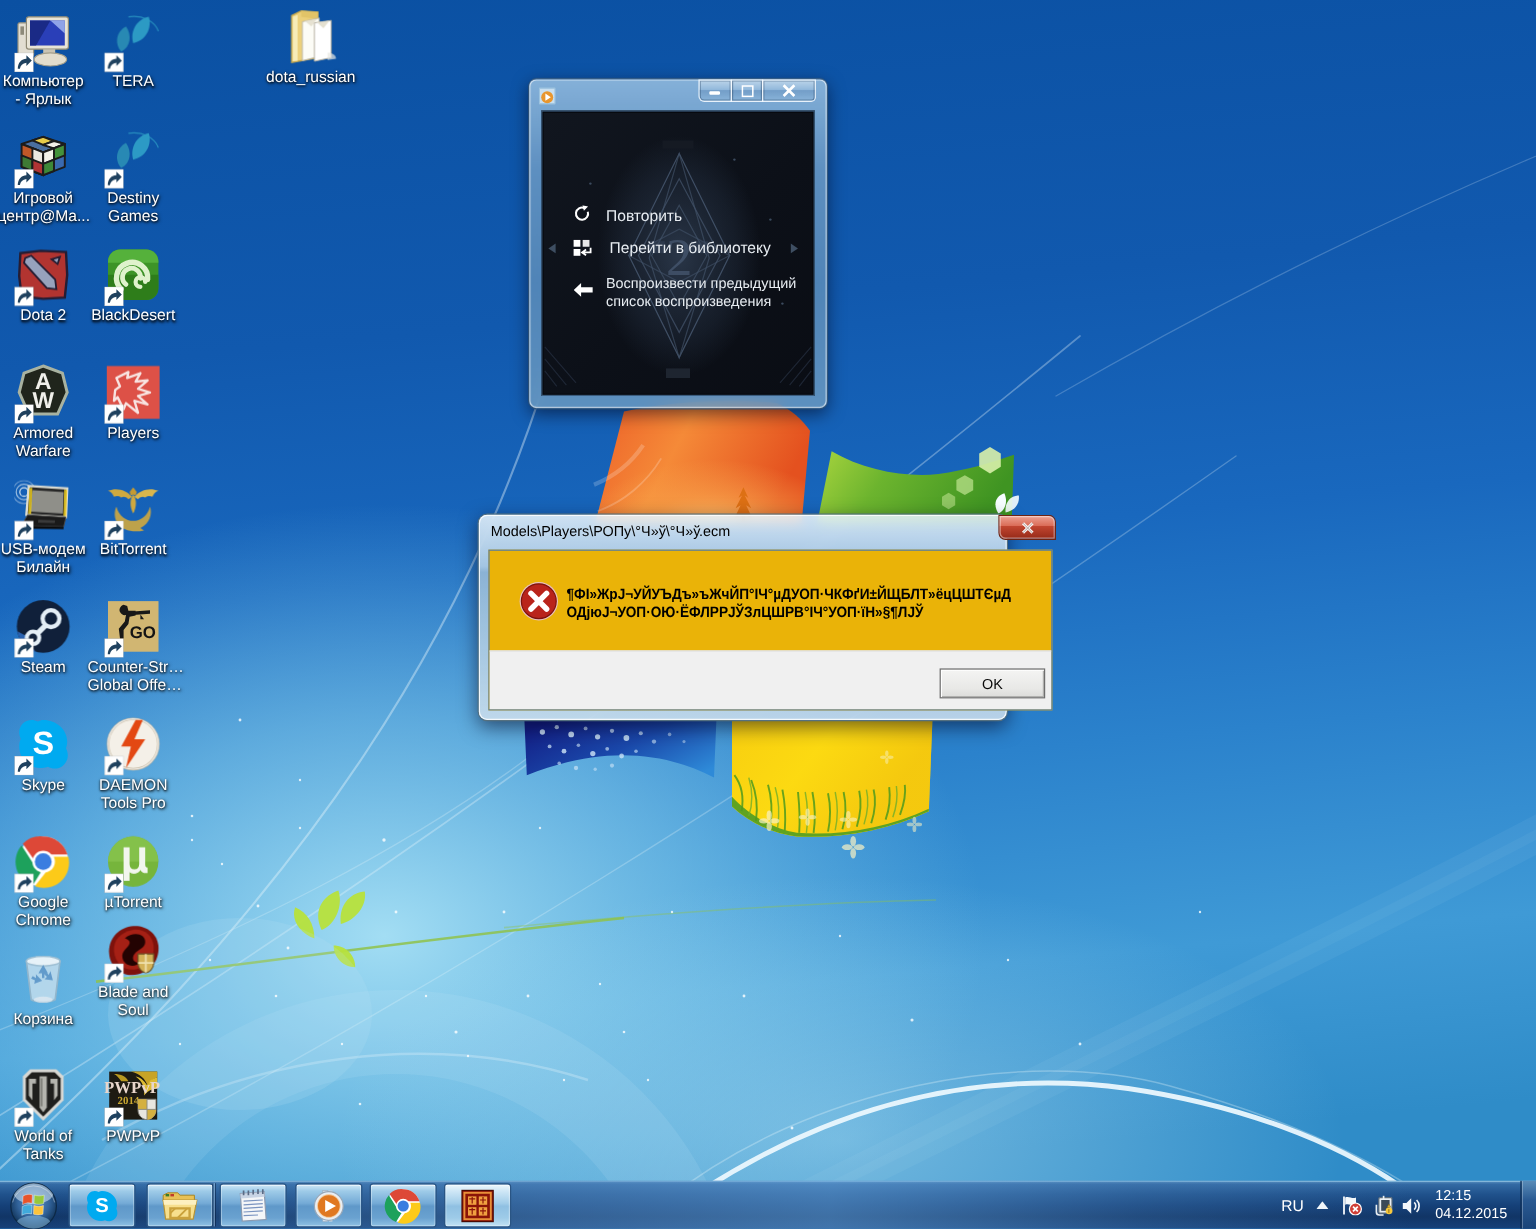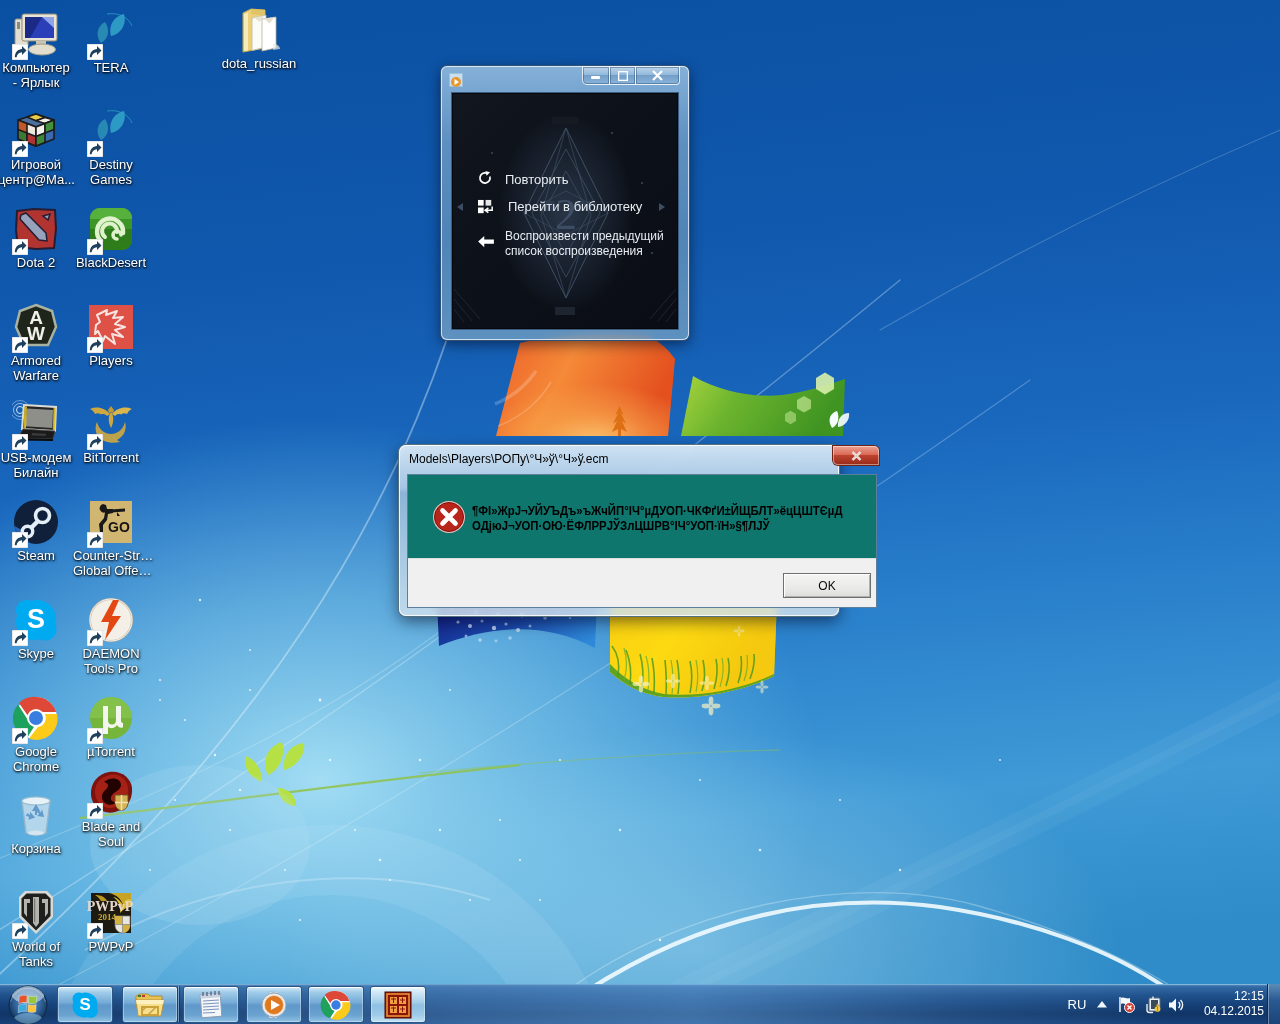--- a/index.html
+++ b/index.html
@@ -632,32 +632,32 @@
     <path d="M 16,8 L 16,12 9,12 M 12,9.5 L 8.5,12 12,14.5" stroke="#fff" stroke-width="1.6" fill="none"></path>
   </svg>
   <div style="position:absolute;left:56px;top:106px;color:#e8edf2;font-size:13px">Перейти в библиотеку</div>
   <svg width="18" height="14" viewBox="0 0 20 16" style="position:absolute;left:25px;top:142px">
     <path d="M 8,1 L 1,7.5 8,14 8,10 19,10 19,5 8,5 Z" fill="#fff"></path>
   </svg>
   <div style="position:absolute;left:53px;top:136px;color:#e8edf2;font-size:12px;line-height:14.5px">Воспроизвести предыдущий<br>список воспроизведения</div>
  </div>
 </div>
 
-<div id="dialog" style="position:absolute;left:399px;top:445px;width:440px;height:171px">
+<div id="dialog" style="position:absolute;left:399px;top:429px;width:440px;height:171px">
  <div style="position:absolute;inset:0;border-radius:7px;background:linear-gradient(180deg,rgba(232,243,250,.88),rgba(198,219,235,.78) 25%,rgba(172,198,217,.75) 28%,rgba(190,212,228,.78) 60%,rgba(208,224,237,.85) 100%);backdrop-filter:blur(5px);box-shadow:0 0 0 1px #55707f, inset 0 0 0 1px rgba(255,255,255,.85), 0 5px 16px rgba(0,0,25,.55)"></div>
  <div style="position:absolute;left:10px;top:7px;font-size:12px;color:#000">Models\Players\РОПу\°Ч»ў\°Ч»ў.ecm</div>
 
  <div style="position:absolute;left:434px;top:1px;width:46px;height:19px;border-radius:0 5px 0 5px;background:linear-gradient(180deg,#eda192,#d96a55 45%,#c04530 46%,#962a18);box-shadow:0 0 0 1px #6e2414, inset 0 0 0 1px rgba(255,255,255,.45);display:flex;align-items:center;justify-content:center">
   <svg width="11" height="10" viewBox="0 0 11 10">
         <path d="M 1.5,1 L 9.5,9 M 9.5,1 L 1.5,9" stroke="#fff" stroke-width="2.4"></path>
         <path d="M 1.5,1 L 9.5,9 M 9.5,1 L 1.5,9" stroke="#3b0e05" stroke-width="1" opacity="0.3"></path>
       </svg>
  </div>
 
- <div style="position:absolute;left:8px;top:29px;width:470px;height:134px;background:#0f766e;border:1px solid #5c7f9d">
+ <div style="position:absolute;left:8px;top:29px;width:470px;height:134px;background:#eab308;border:1px solid #5c7f9d">
   <div style="position:absolute;left:0;bottom:0;width:100%;height:49px;background:#f0f0f0;border-top:1px solid #dfdfdf"></div>
   <svg width="34" height="34" viewBox="0 0 34 34" style="position:absolute;left:24px;top:25px">
    <circle cx="17" cy="17" r="16" fill="#e8c0bd"></circle>
    <circle cx="17" cy="17" r="14.5" fill="#b9241b"></circle>
    <circle cx="17" cy="17" r="14.5" fill="none" stroke="#7d120c" stroke-width="1"></circle>
    <path d="M 10.5,10.5 L 23.5,23.5 M 23.5,10.5 L 10.5,23.5" stroke="#fff" stroke-width="4.6" stroke-linecap="round"></path>
   </svg>
   <div style="position:absolute;left:64px;top:29px;width:440px;font-size:12.5px;font-weight:bold;color:#000;line-height:15px;transform:scaleX(0.91);transform-origin:0 0">¶ФІ»ЖрЈ¬УЙУЪДъ»ъЖчЙП°ІЧ°µДУОП·ЧКФґИ±ЙЩБЛТ»ёцЦШТЄµД<br>ОДјюЈ¬УОП·ОЮ·ЁФЛРРЈЎЗлЦШРВ°ІЧ°УОП·їН»§¶ЛЈЎ</div>
 
   <div style="position:absolute;left:375px;top:98px;width:88px;height:25px;background:linear-gradient(180deg,#f4f4f3,#e8e8e6 70%,#dcdcda);border:1px solid #6e6e6e;box-shadow:inset 1px 1px 0 #ffffff, inset -1px -1px 0 #b0b0ae;display:flex;align-items:center;justify-content:center;font-size:12px;color:#0a0a0a">OK</div>
@@ -776,19 +776,19 @@
   <path d="M 4,8 L 4,14 C 4,15.5 5,16.5 6.5,16.5 L 10,16.5" stroke="#e8eef2" stroke-width="1.4" fill="none"></path>
   <path d="M 10,0.5 L 10,4" stroke="#e8eef2" stroke-width="1.4"></path>
   <path d="M 13,10 L 16,10 14.5,7.5 Z" fill="#f6c83c" stroke="#8a6a10" stroke-width="0.5"></path>
   <circle cx="14.5" cy="13" r="2.8" fill="#f6c83c"></circle>
   <text x="14.5" y="14.6" text-anchor="middle" font-size="4.5" font-weight="bold" fill="#6a4a00">!</text>
  </svg>
  <svg width="16" height="16" viewBox="0 0 16 16" style="position:absolute;left:1168px;top:13px">
   <path d="M 1,5.5 L 4,5.5 8,1.5 8,14.5 4,10.5 1,10.5 Z" fill="#f2f6fa"></path>
   <path d="M 10.5,5 A 4,4 0 0 1 10.5,11 M 12.5,3 A 7,7 0 0 1 12.5,13" stroke="#f2f6fa" stroke-width="1.4" fill="none"></path>
  </svg>
- <div style="position:absolute;left:1196px;top:5px;width:68px;text-align:right;color:#fff;font-size:12px;line-height:15px">12:15<br>04.12.2015</div>
+ <div style="position:absolute;left:1196px;top:5px;width:68px;text-align:left;color:#fff;font-size:12px;line-height:15px">12:15<br>04.12.2015</div>
  <div style="position:absolute;right:0;top:0;width:13px;height:40px;background:linear-gradient(180deg,#5a8cb8,#2a5a92 40%,#1a4478);border-left:1px solid #0e2c50;box-shadow:inset 1px 0 0 rgba(255,255,255,.35)"></div>
 </div>
 <style>
 .tbtn{position:absolute;top:2px;width:56px;height:37px;border-radius:3px;border:1px solid #2a5584;background:linear-gradient(180deg,#d2e9f8 0%,#9ecbe8 16%,#74aad6 45%,#5f98c9 52%,#6aa2d0 80%,#90c2e4 100%);display:flex;align-items:center;justify-content:center;box-shadow:inset 0 1px 0 rgba(255,255,255,.9), inset 0 0 0 1px rgba(255,255,255,.35)}
 .tbtn.on{background:linear-gradient(180deg,#eef8fd 0%,#cfe7f6 16%,#a2cde9 45%,#8fc0e2 52%,#9ecbe8 80%,#c2e2f4 100%)}
 </style>
 
 </body></html>

